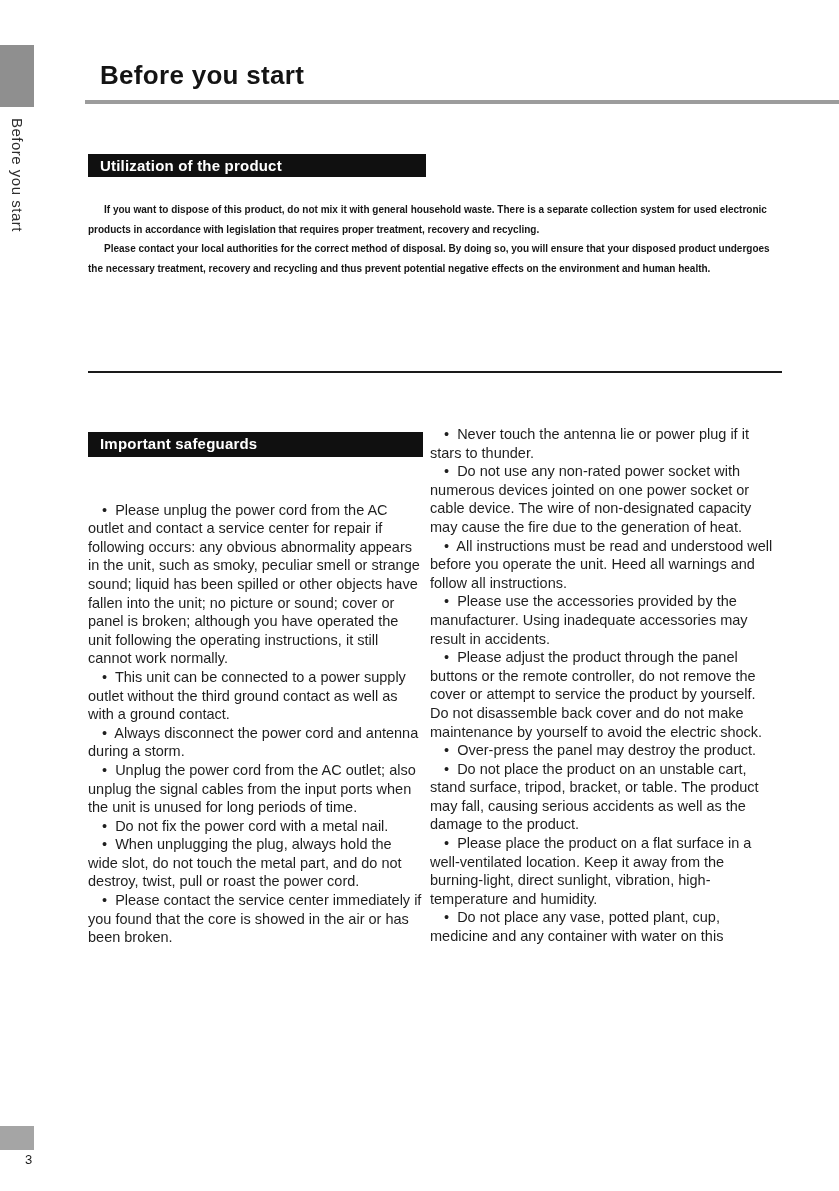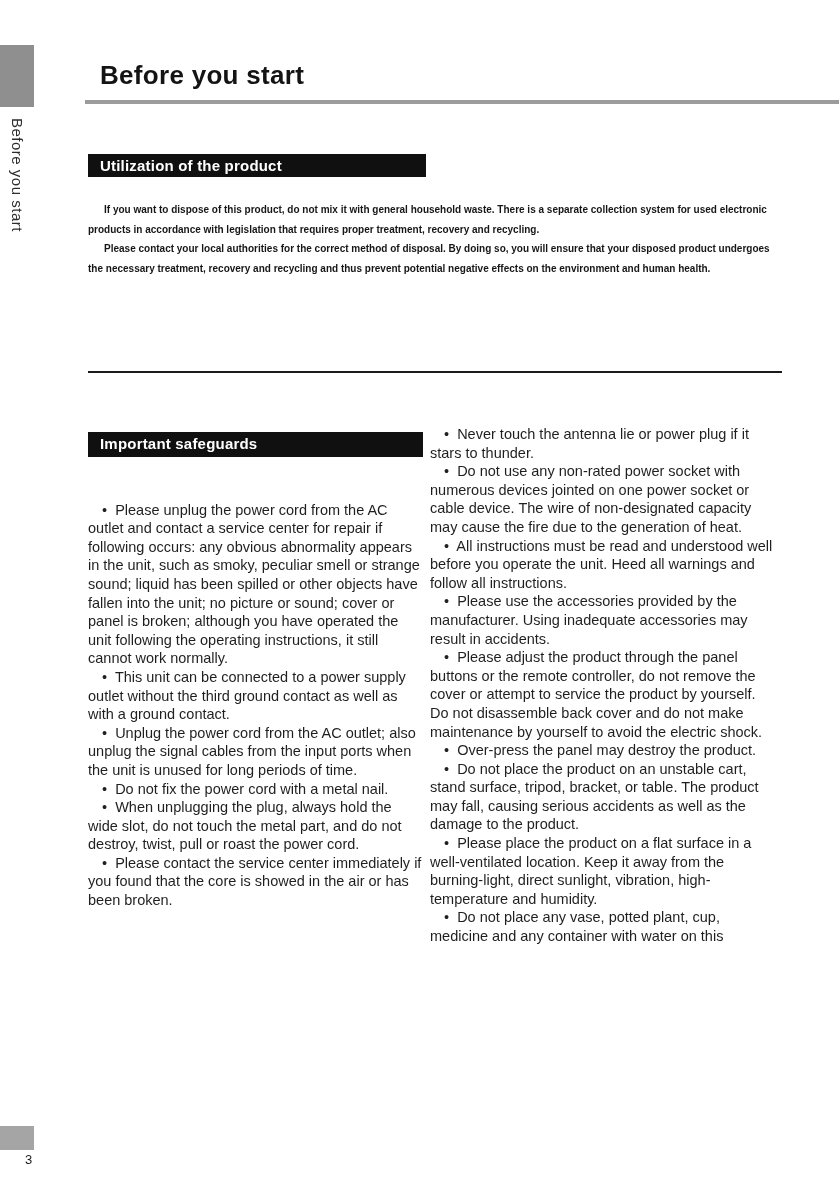--- a/index.html
+++ b/index.html
@@ -139,20 +139,21 @@
     </div>
 
   <div class="divider"></div>
 
   <div class="columns">
     <div class="col left">
       <div class="section-header">Important safeguards</div>
       <ul class="bullets">
           <li>Please unplug the power cord from the AC outlet and contact a service center for repair if following occurs: any obvious abnormality appears in the unit, such as smoky, peculiar smell or strange sound; liquid has been spilled or other objects have fallen into the unit; no picture or sound; cover or panel is broken; although you have operated the unit following the operating instructions, it still cannot work normally.</li>
           <li>This unit can be connected to a power supply outlet without the third ground contact as well as with a ground contact.</li>
+          <li>Always disconnect the power cord and antenna during a storm.</li>
           <li>Unplug the power cord from the AC outlet; also unplug the signal cables from the input ports when the unit is unused for long periods of time.</li>
           <li>Do not fix the power cord with a metal nail.</li>
           <li>When unplugging the plug, always hold the wide slot, do not touch the metal part, and do not destroy, twist, pull or roast the power cord.</li>
           <li>Please contact the service center immediately if you found that the core is showed in the air or has been broken.</li>
         </ul>
     </div>
     <div class="col right">
       <ul class="bullets">
           <li>Never touch the antenna lie or power plug if it stars to thunder.</li>
           <li>Do not use any non-rated power socket with numerous devices jointed on one power socket or cable device. The wire of non-designated capacity may cause the fire due to the generation of heat.</li>

